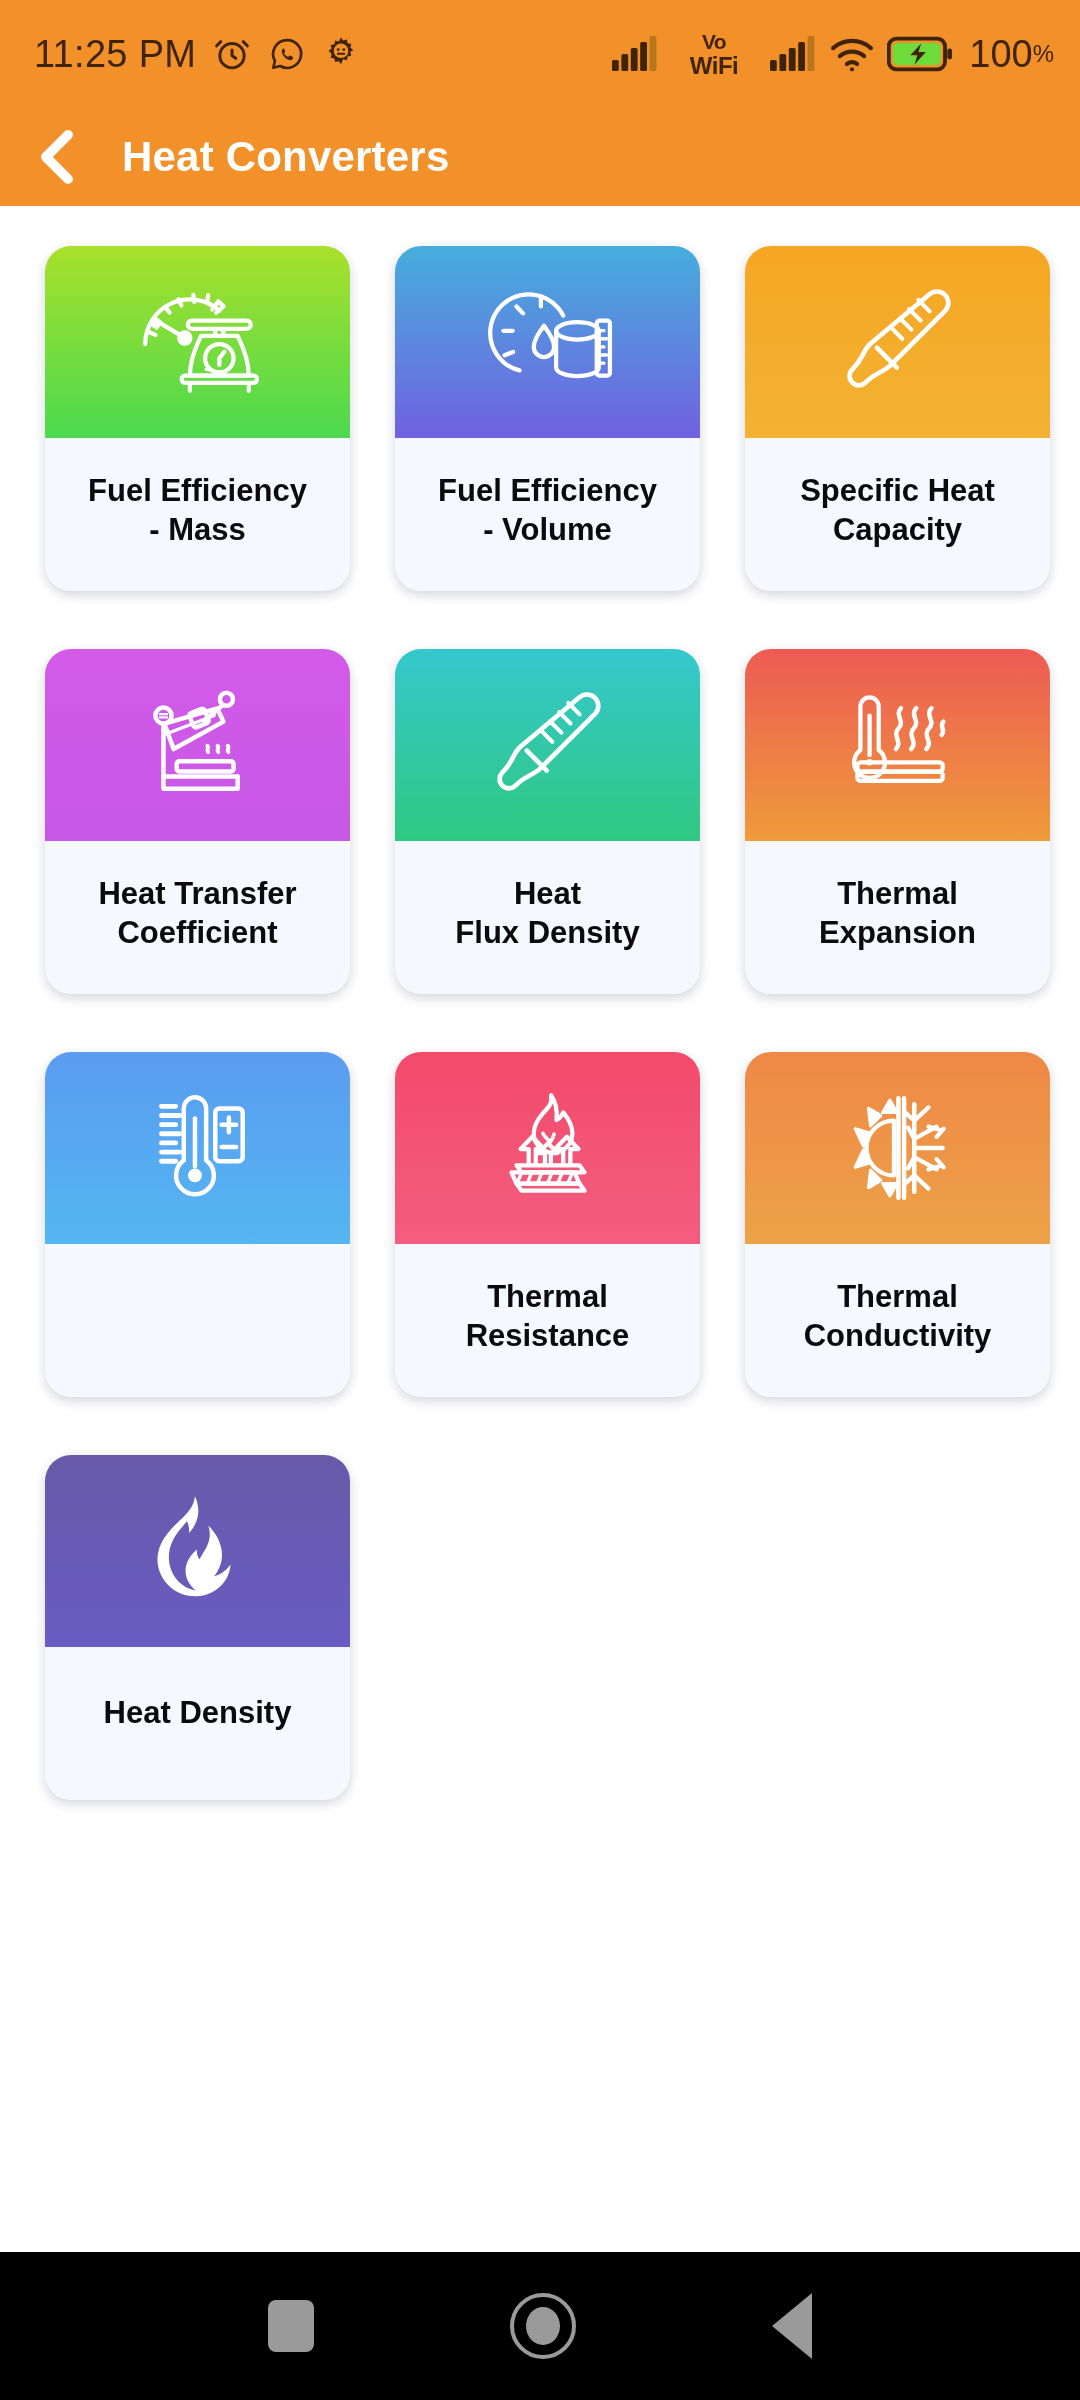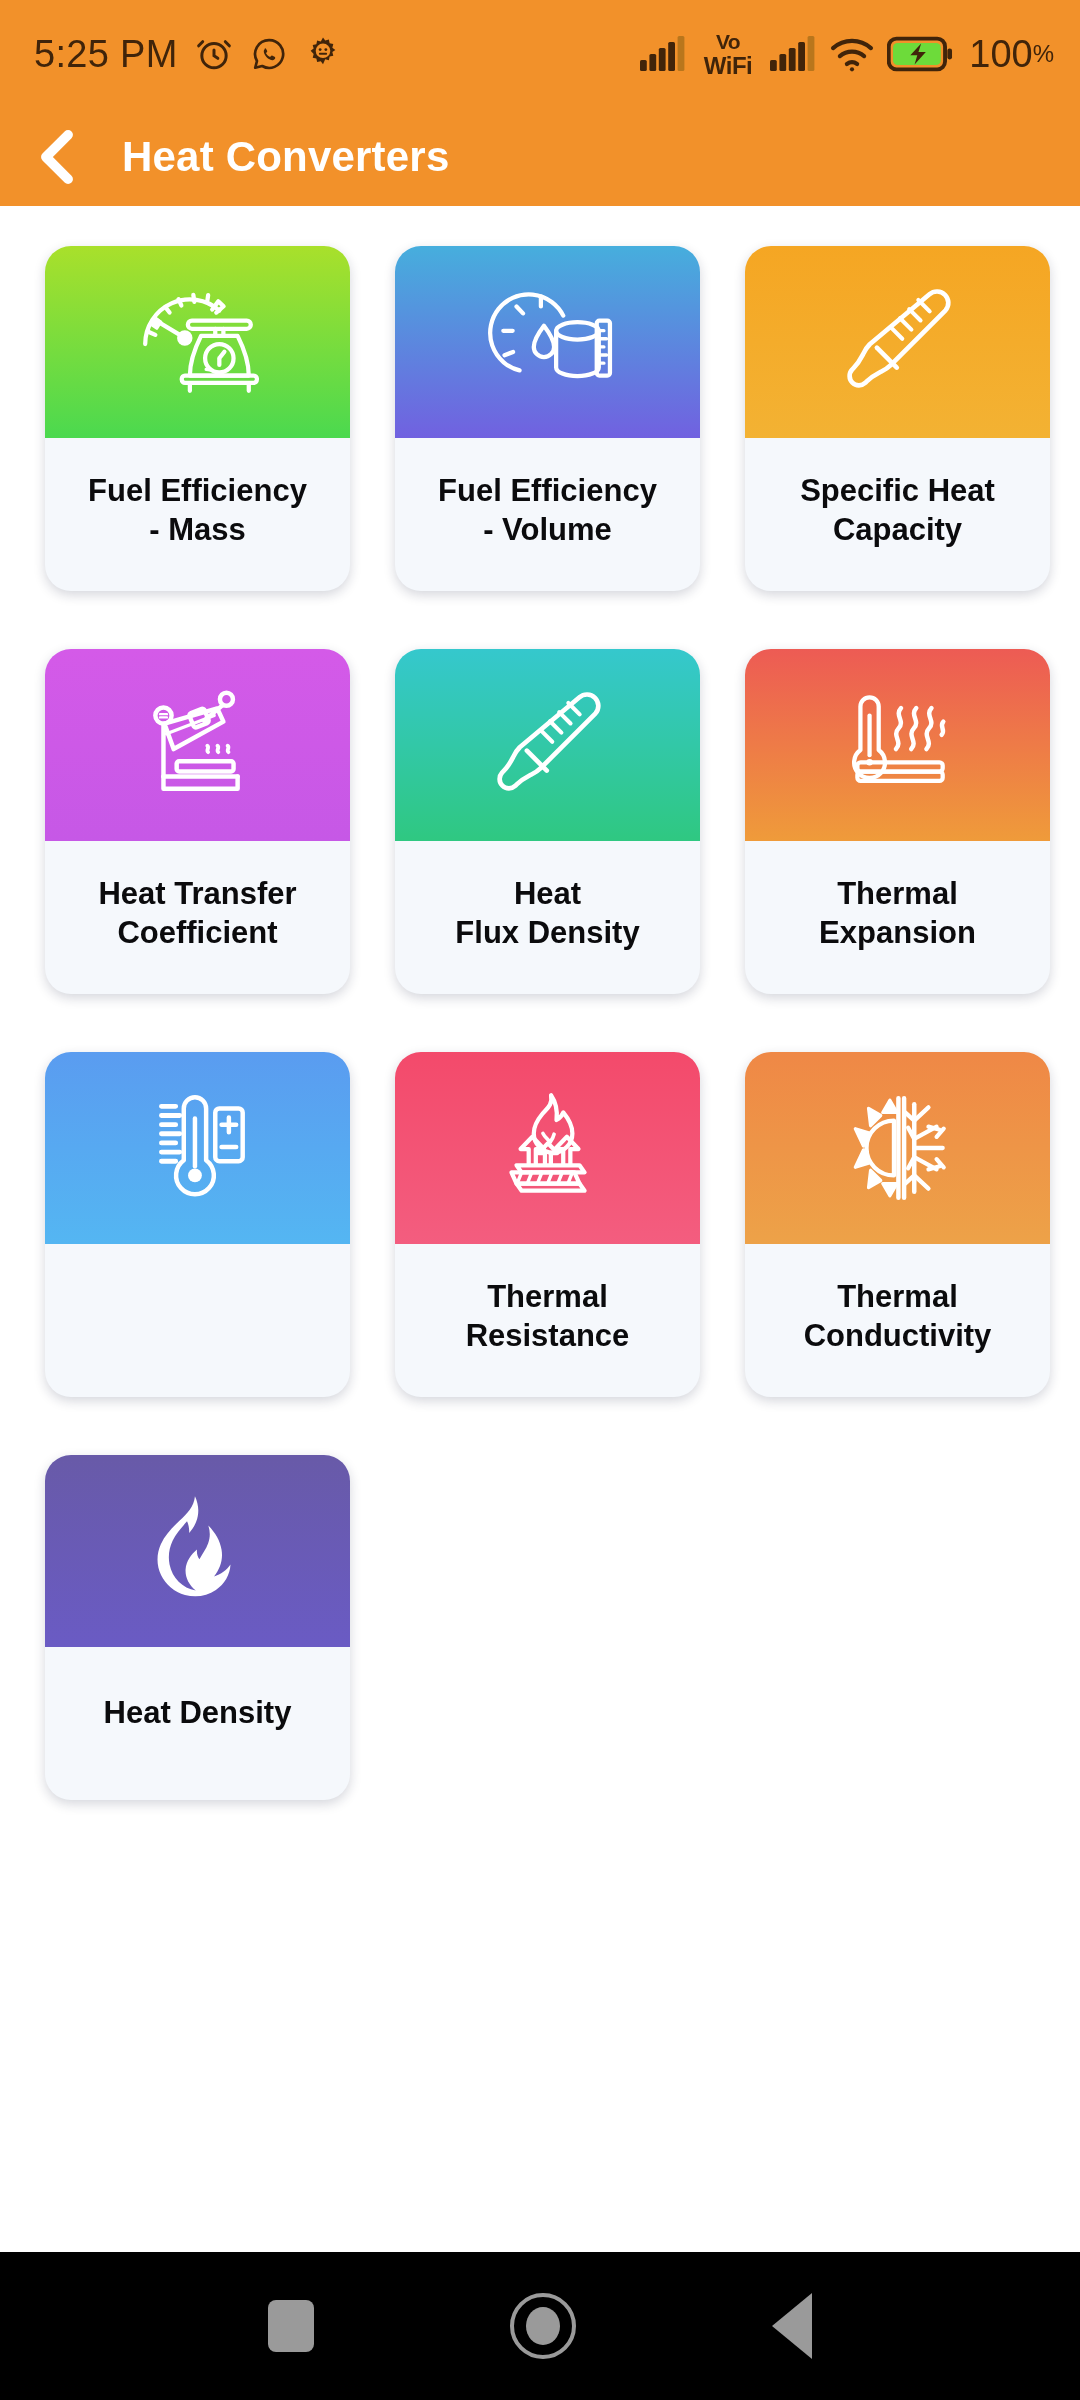--- a/index.html
+++ b/index.html
@@ -16,21 +16,21 @@
     height:108px; background:#f2912a; color:#3b2007;
     display:flex; align-items:center; justify-content:space-between;
     padding:0 26px 0 34px; flex:0 0 auto;
   }
   .status-left{ display:flex; align-items:center; gap:16px; }
   .status-right{ display:flex; align-items:center; gap:12px; }
   .clock{ font-size:38px; font-weight:400; letter-spacing:.3px; color:#40240a; }
   .sb-ico{ display:block; }
 
   .vowifi{ display:flex; flex-direction:column; align-items:center; justify-content:center;
-           line-height:1; color:#40240a; margin:0 5px; }
+           line-height:1; color:#40240a; margin:0 19px; }
   .vowifi .l1{ font-size:21px; font-weight:600; letter-spacing:-.5px;}
   .vowifi .l2{ font-size:24px; font-weight:600; letter-spacing:-.5px; margin-top:2px;}
   .batt-pct{ font-size:38px; color:#40240a; margin-left:4px; display:flex; align-items:center;}
   .batt-pct .pct{ font-size:24px; }
 
   
   .app-bar{
     height:98px; background:#f2912a; display:flex; align-items:center;
     padding:0 0 0 30px; gap:38px; flex:0 0 auto;
   }
@@ -77,21 +77,21 @@
   .nav-back{ width:0; height:0; border-top:33px solid transparent;
              border-bottom:33px solid transparent; border-right:40px solid #9a9a9a; }
 </style>
 </head>
 <body>
 
 <div class="phone">
 
   <div class="status-bar">
     <div class="status-left">
-      <span class="clock">5:25 PM</span>
+      <span class="clock">11:25 PM</span>
       <svg class="sb-ico" width="40" height="40" viewBox="0 0 24 24" fill="none" stroke="#40240a" stroke-width="1.8" stroke-linecap="round">
         <circle cx="12" cy="13" r="7.3"></circle>
           <path d="M12 9.6V13l2.3 1.6"></path>
         <path d="M5.2 4.6 2.8 7.1M18.8 4.6l2.4 2.5"></path>
       </svg>
       <svg class="sb-ico" width="38" height="38" viewBox="0 0 24 24" fill="none" stroke="#40240a" stroke-width="1.7">
         <path d="M12 3.2a8.8 8.8 0 0 0-7.6 13.2L3.3 20.7l4.4-1.1A8.8 8.8 0 1 0 12 3.2Z" stroke-linejoin="round"></path>
         <path d="M9.2 8.3c.3-.1.7 0 .9.4l.7 1.3c.2.3.1.6-.1.8l-.4.4c-.2.2-.2.4 0 .7.5.8 1.2 1.4 2 1.8.3.1.5.1.7-.1l.4-.4c.2-.2.5-.3.8-.1l1.3.7c.4.2.5.6.4.9-.2.6-.9 1.2-1.6 1.2-2.6 0-5.6-3-5.6-5.6 0-.7.5-1.4 1.1-1.6Z" fill="#40240a" stroke="none"></path>
       </svg>
       <svg class="sb-ico" width="38" height="38" viewBox="0 0 24 24" fill="#40240a">

